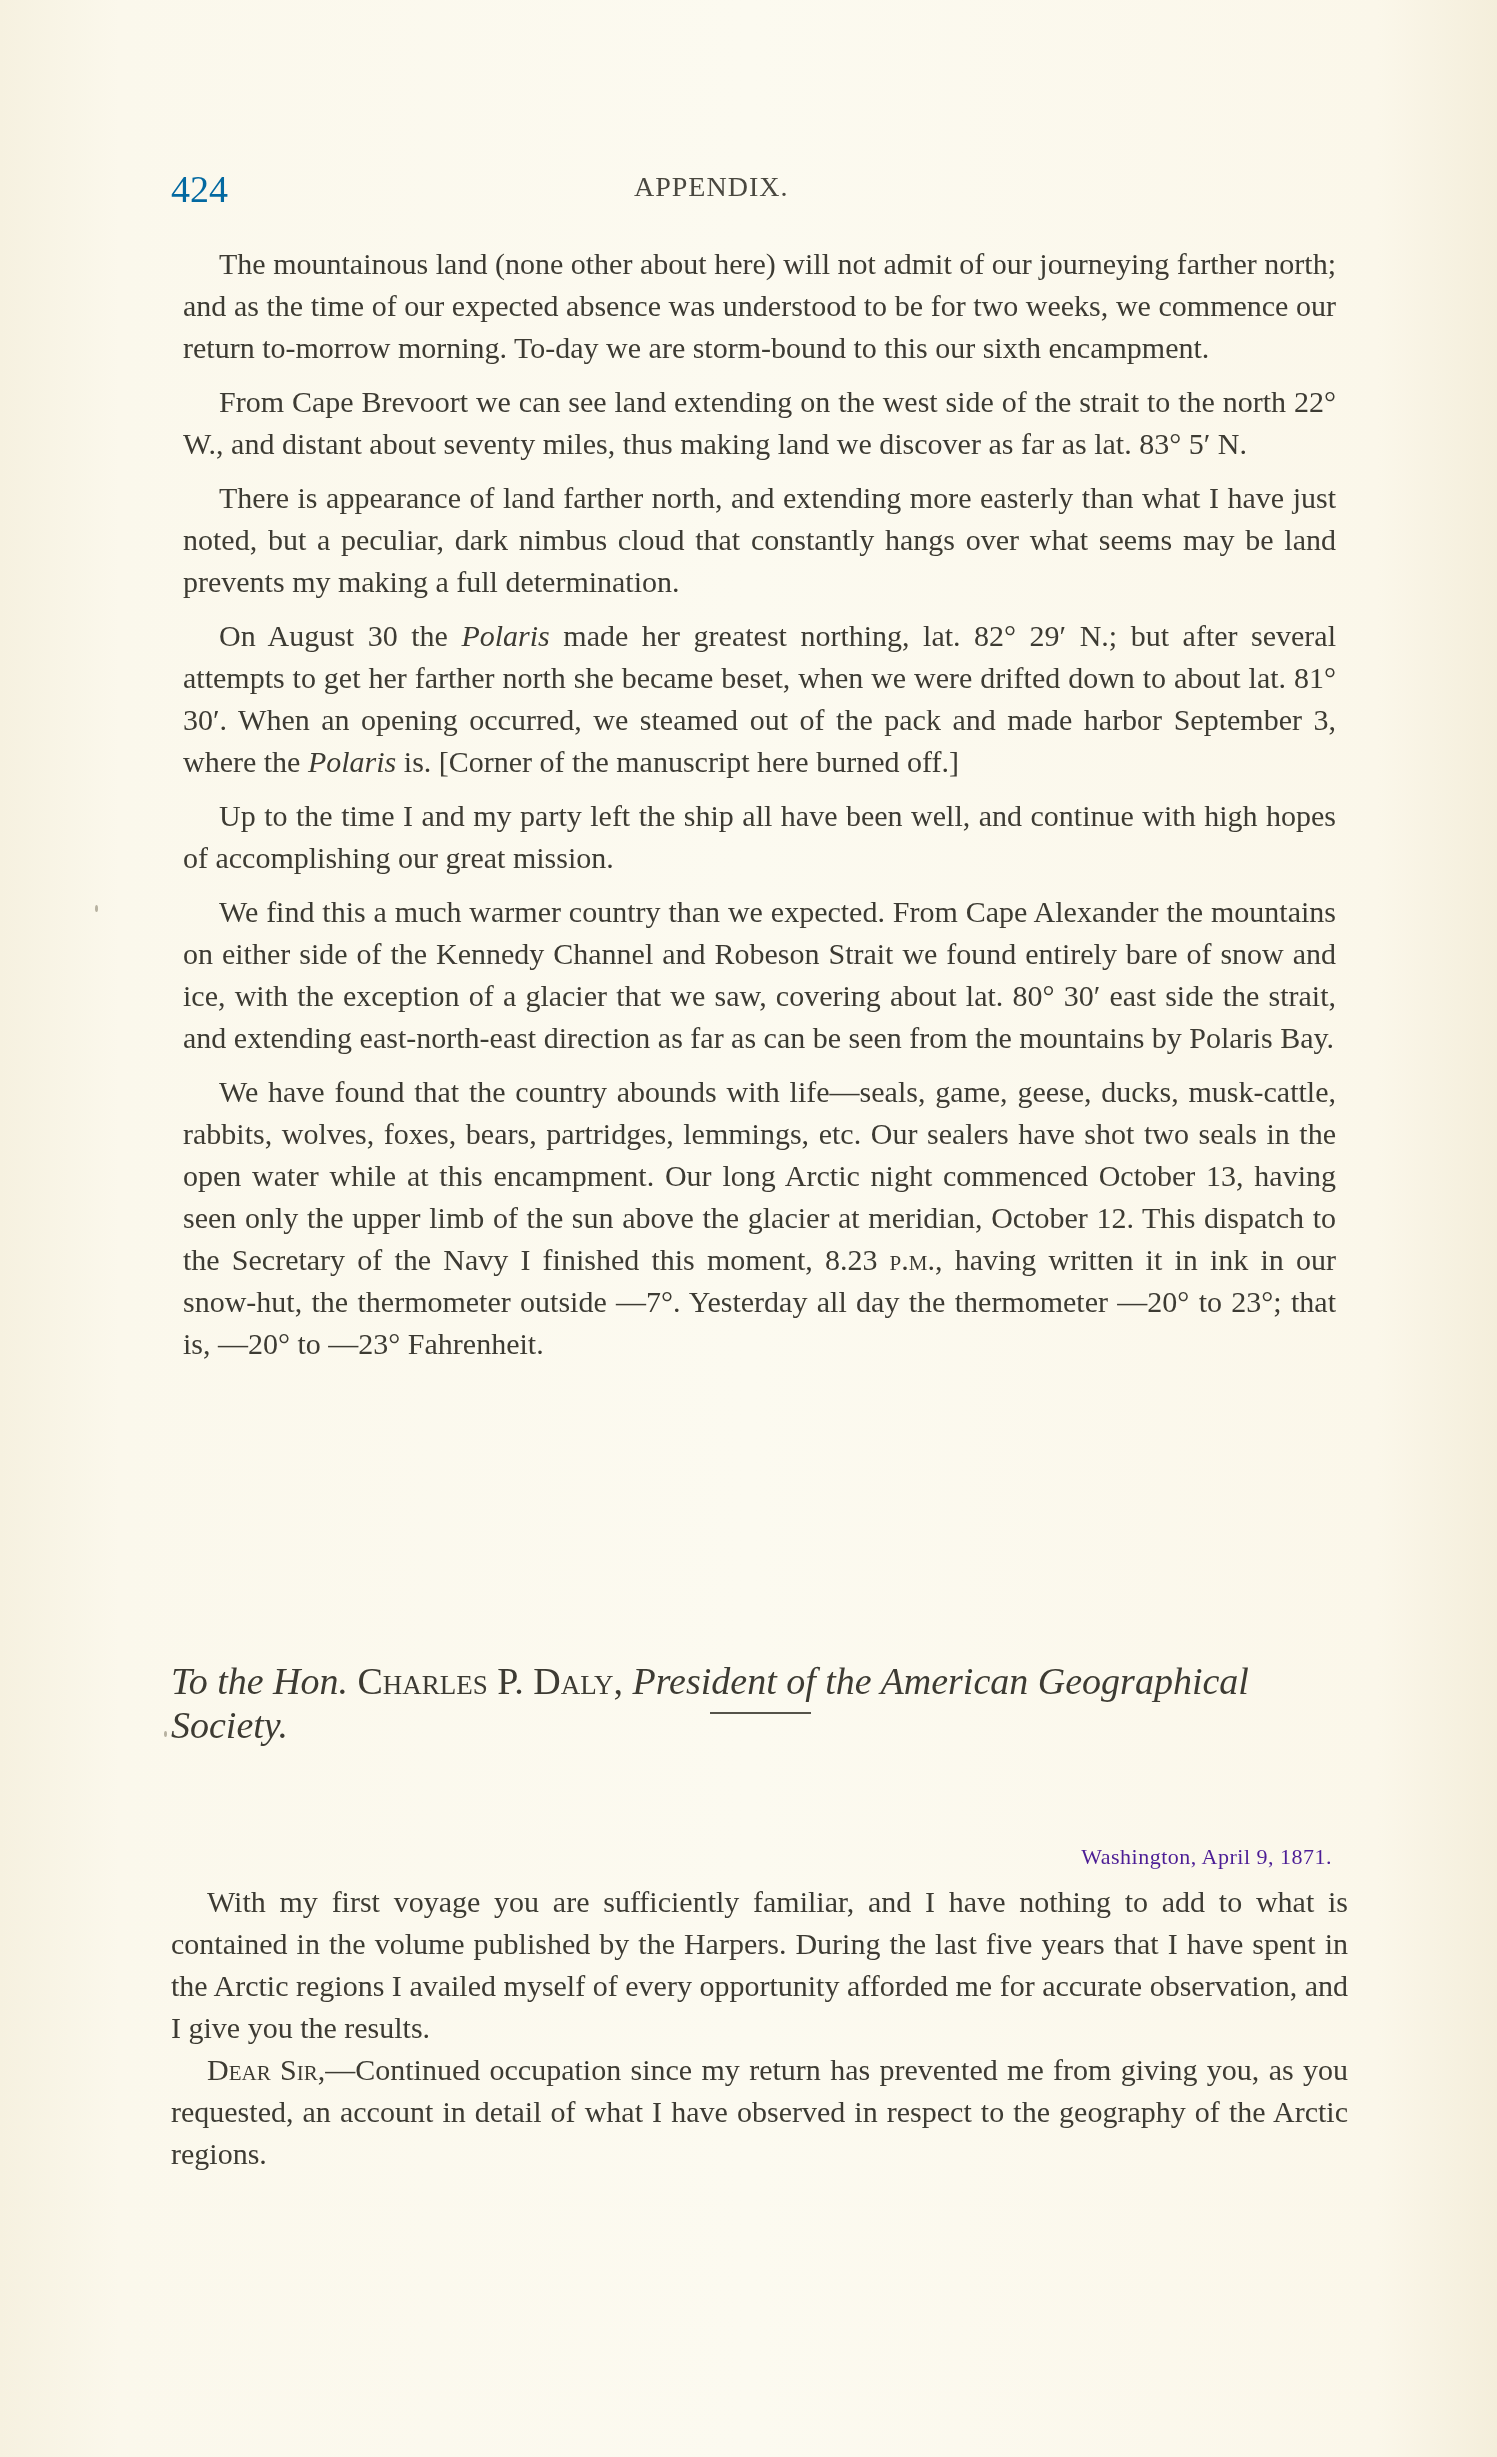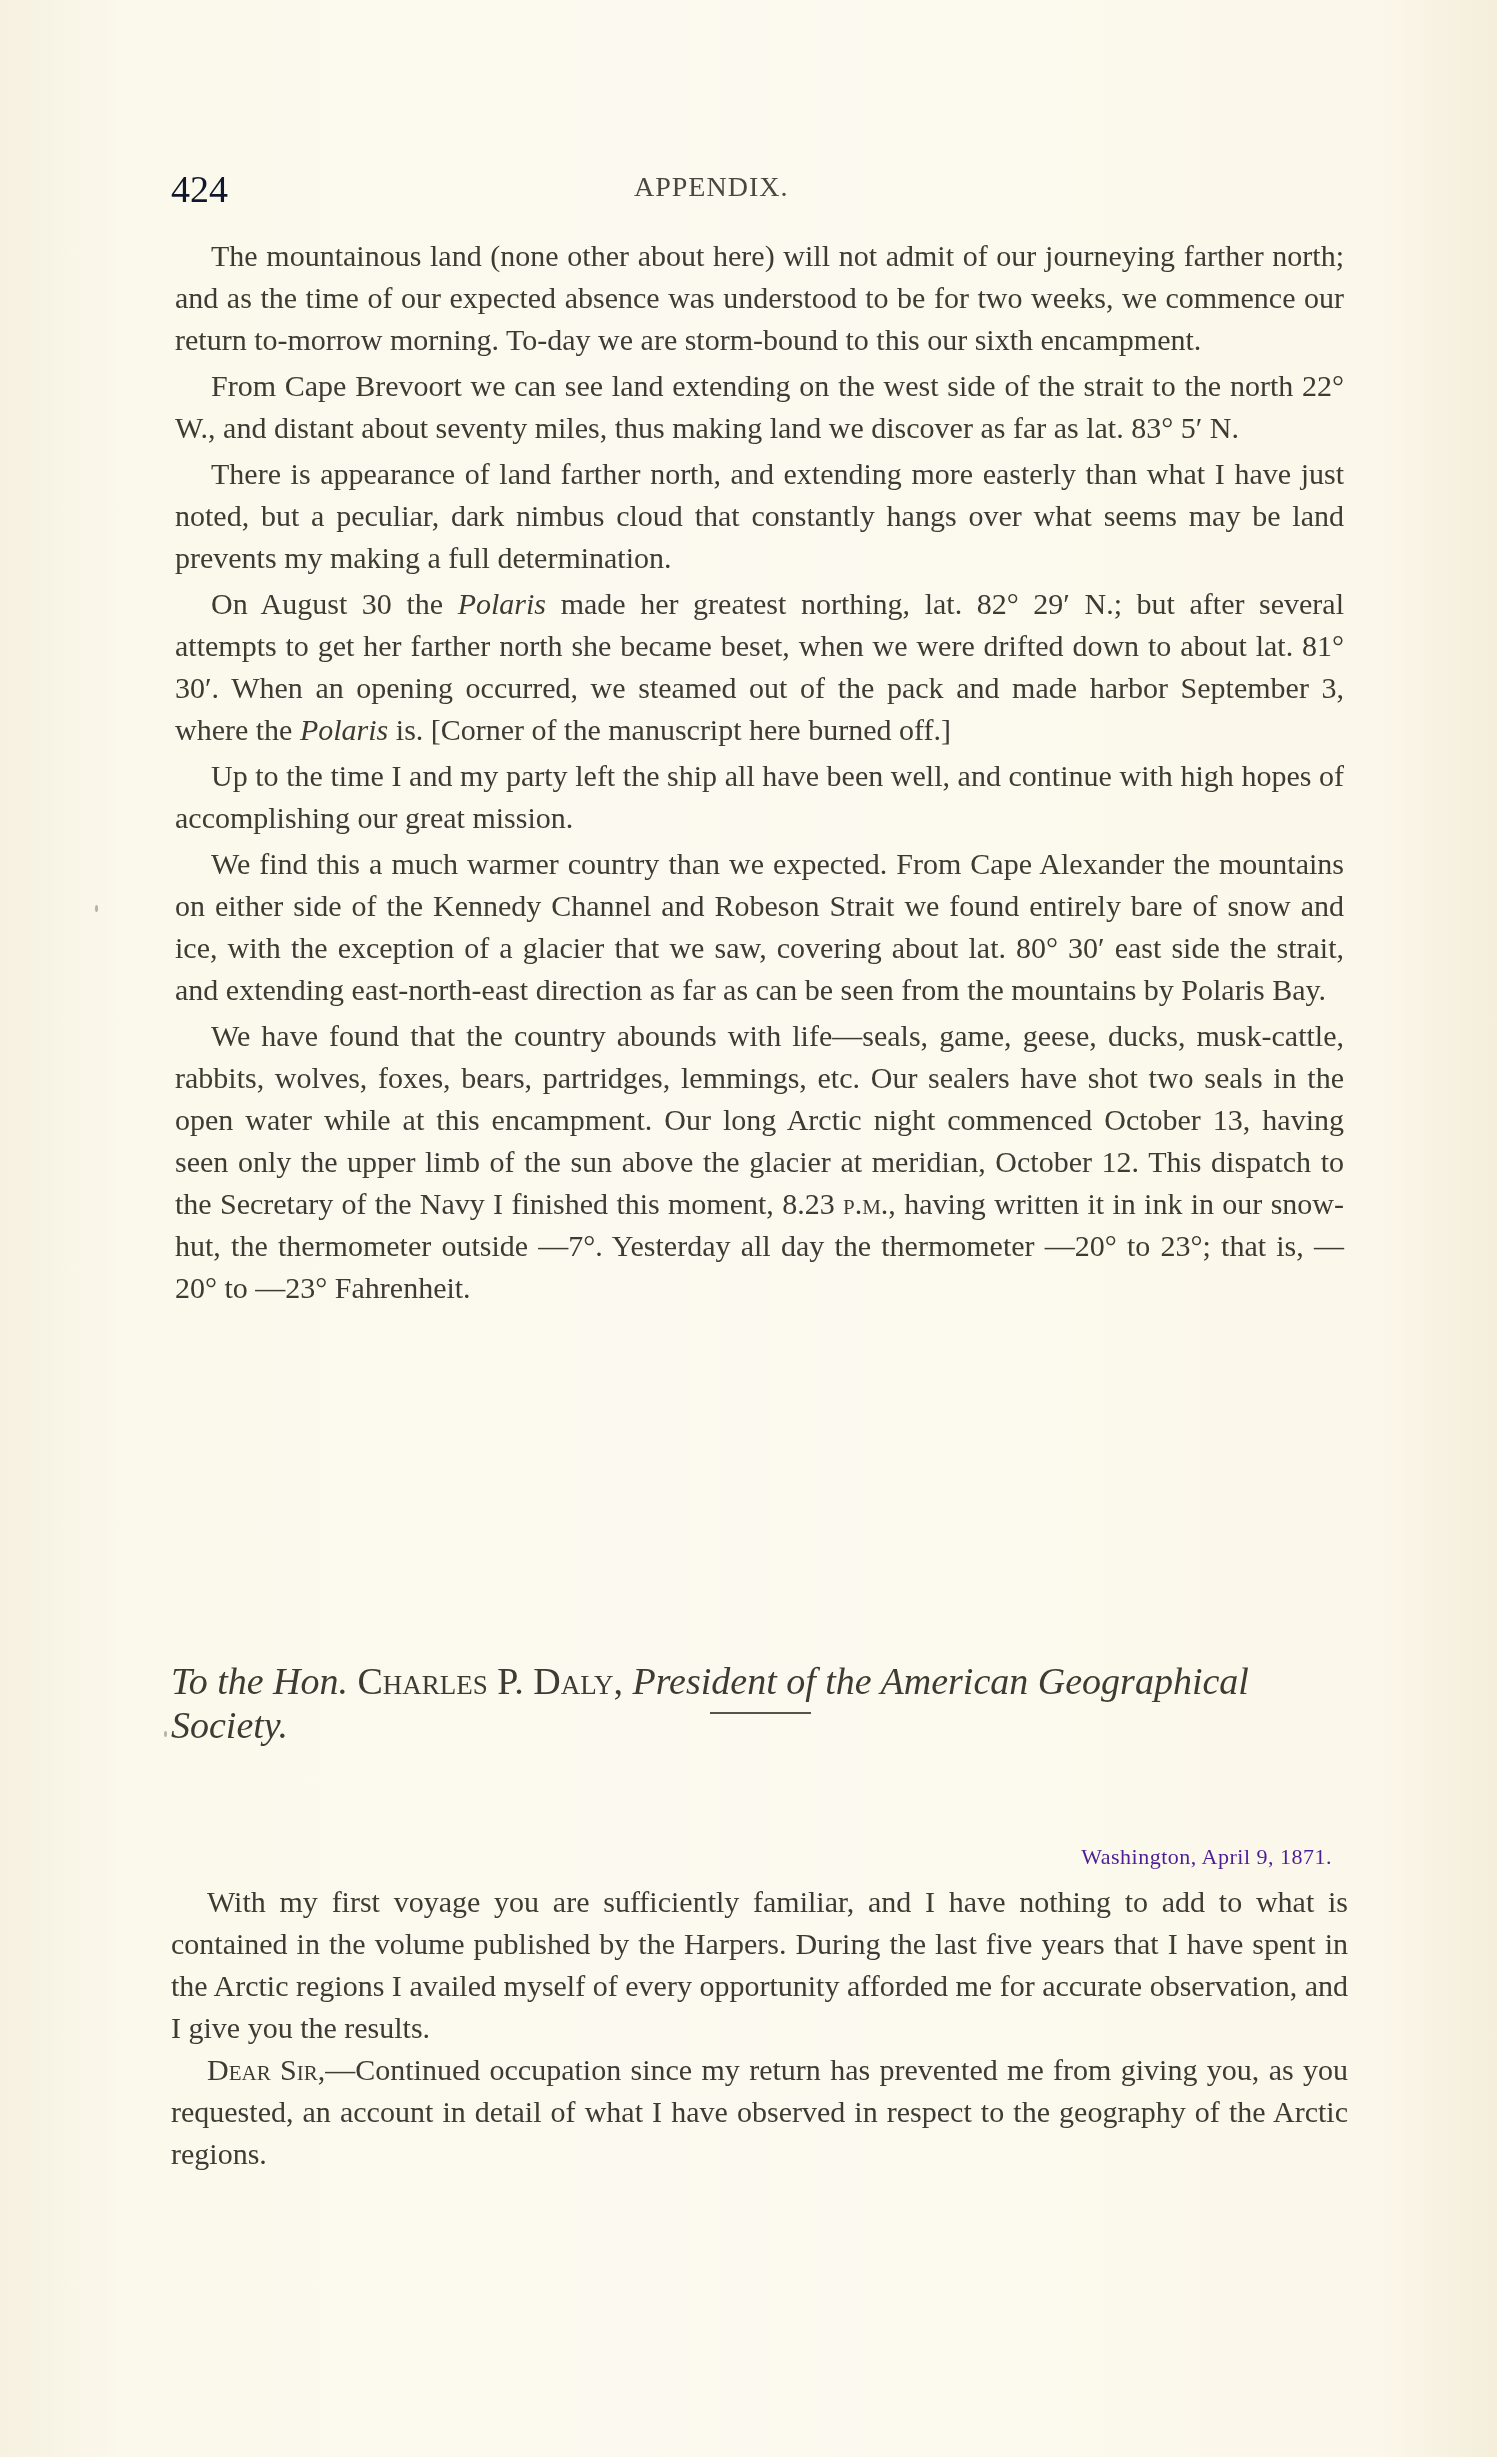--- a/index.html
+++ b/index.html
@@ -26,21 +26,21 @@
     width: 1177px;
     height: 44px;
   }
   .page-number {
     position: absolute;
     left: 0;
     top: 0;
     font-family: "Liberation Serif", serif;
     font-size: 38px;
     letter-spacing: 0px;
-    color: #0f172a;
+    color: #0369a1;
   }
   .running-title {
     position: absolute;
     left: 463px;
     top: 4px;
     font-family: "Liberation Serif", serif;
     font-size: 28px;
     letter-spacing: 1px;
     color: #4a4840;
   }
@@ -49,21 +49,21 @@
     top: 231px;
     left: 0;
     width: 1177px;
     font-family: "Liberation Serif", serif;
     font-size: 30px;
     line-height: 42px;
     text-align: justify;
     hyphens: manual;
   }
   .body-text p {
-    margin: 4px;
+    margin: 12px;
     text-indent: 36px;
   }
   .body-text p.note {
     text-indent: 36px;
   }
   i, em { font-style: italic; }
   .sc { font-variant: small-caps; }
   .rule {
     position: absolute;
     left: 539px;

